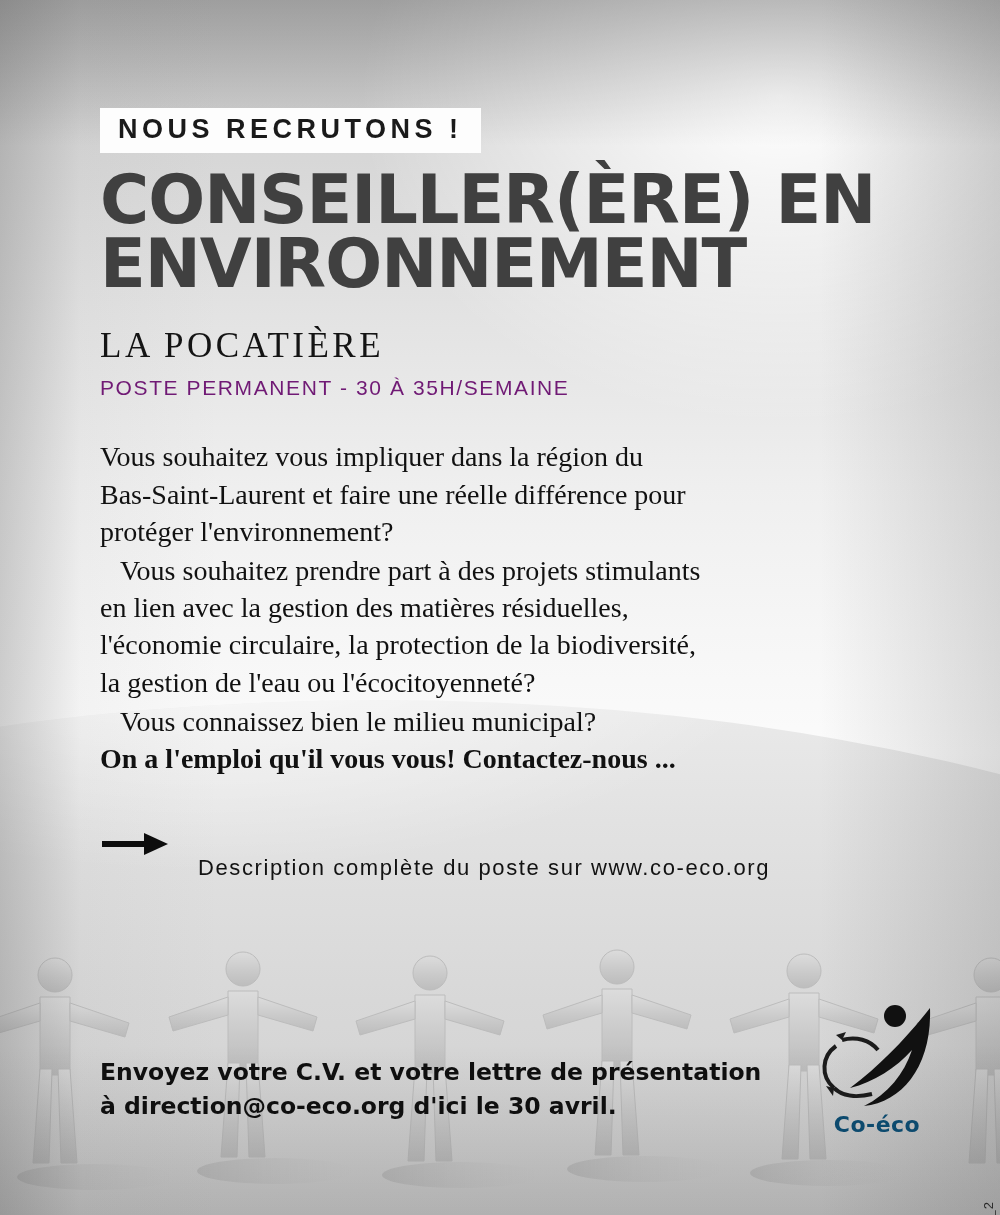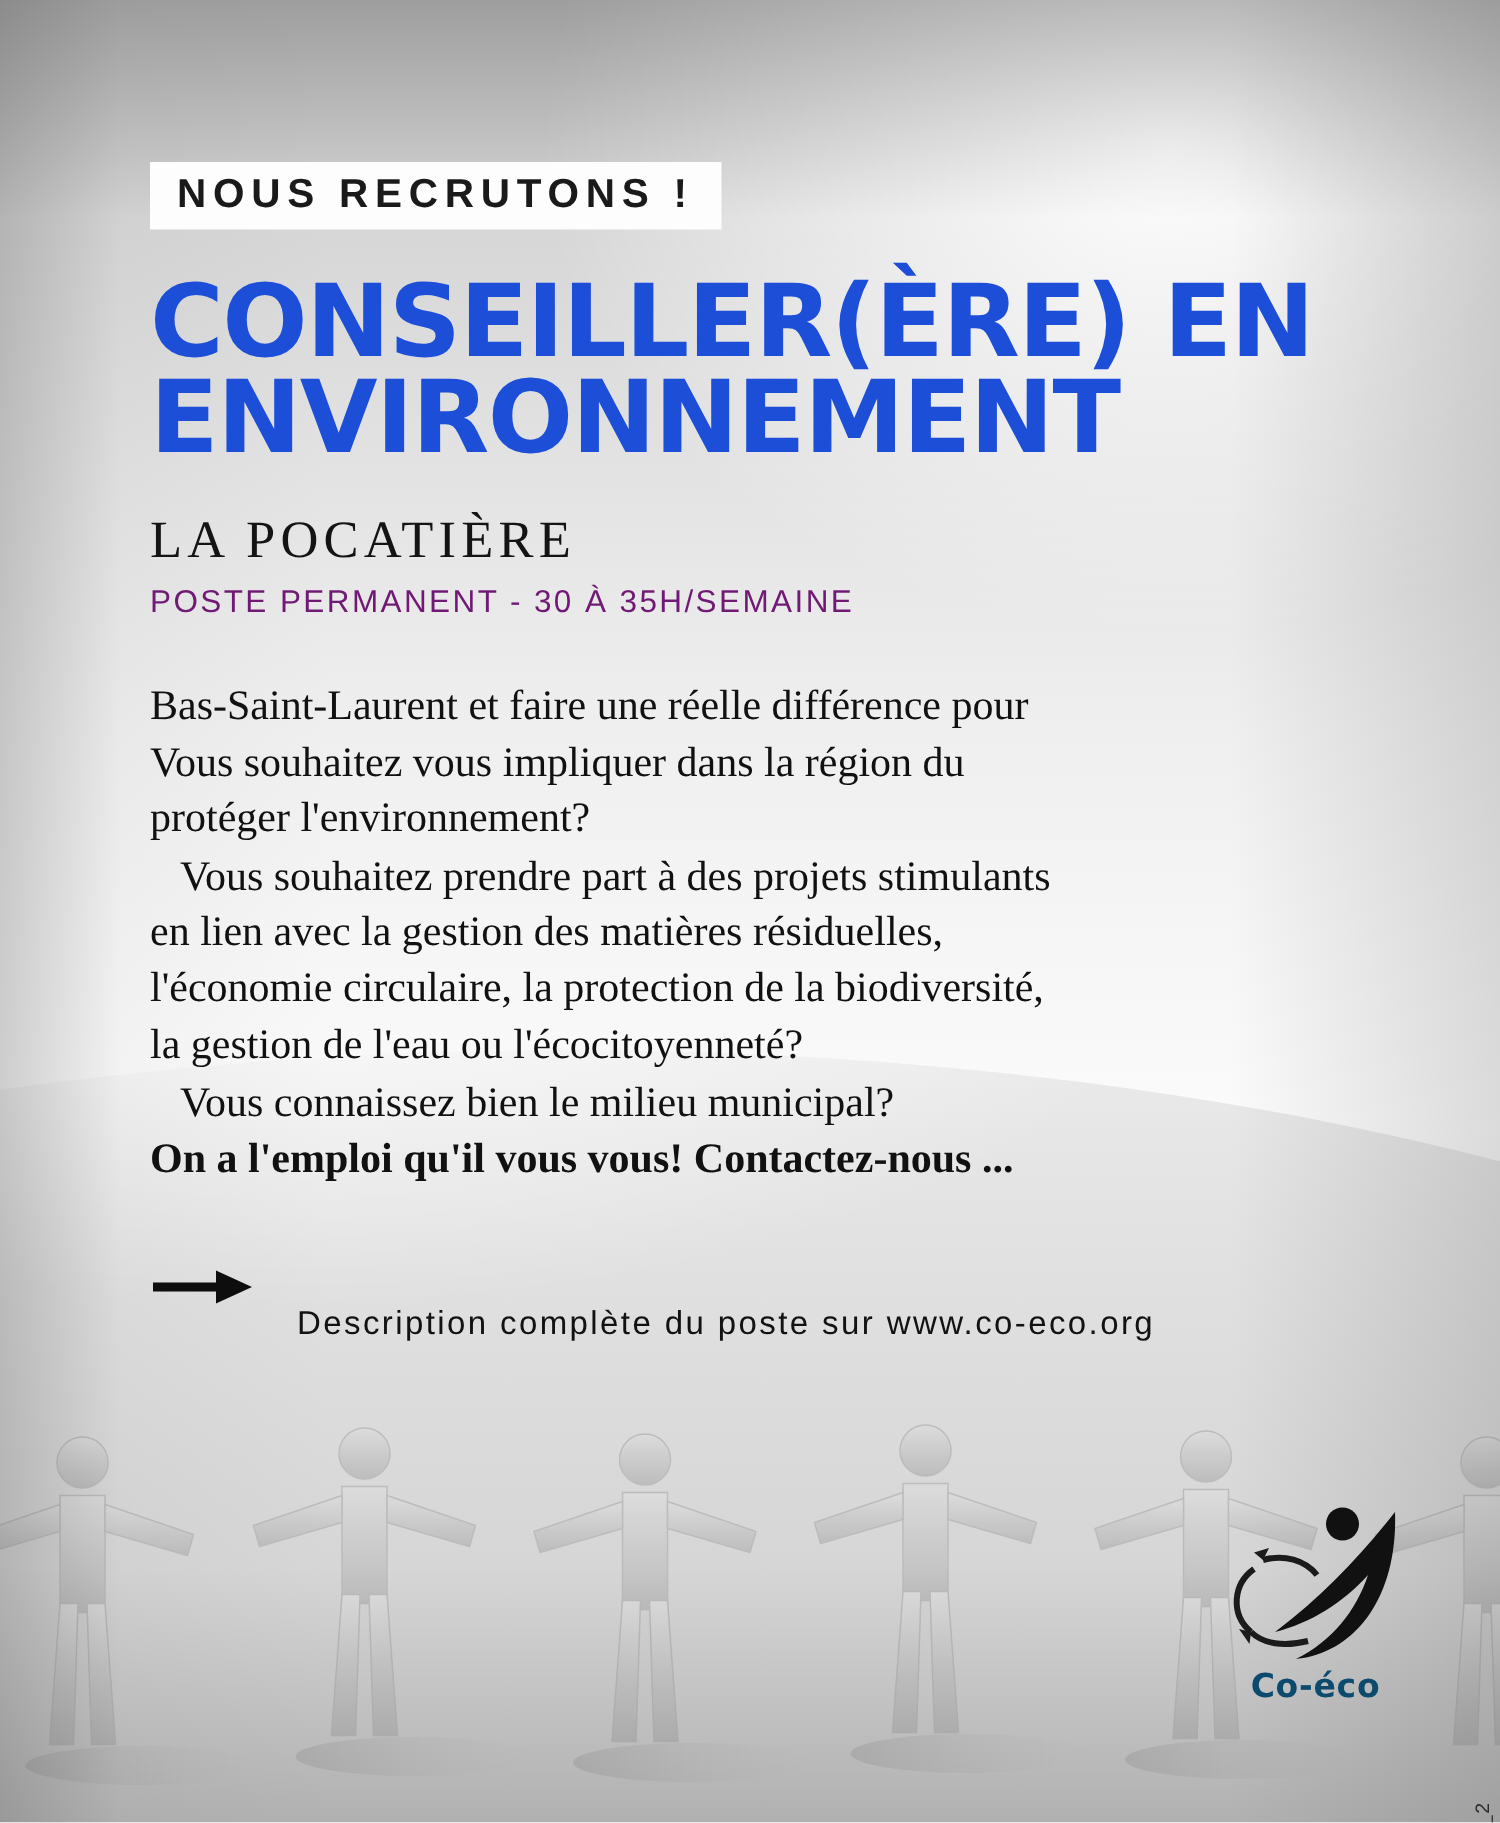--- a/index.html
+++ b/index.html
@@ -65,27 +65,27 @@
     display: inline-block;
     background: #fdfdfd;
     padding: 8px 18px 10px 18px;
     font-size: 27px;
     font-weight: 600;
     letter-spacing: 4.5px;
     color: #1a1a1a;
     line-height: 1;
   }
   .h1 {
-    margin-top: 30px;
+    margin-top: 16px;
     font-family: "DejaVu Sans", sans-serif;
     font-weight: 700;
     font-size: 67px;
     line-height: 0.95;
     letter-spacing: -1px;
-    color: #1d4ed8;
+    color: #404040;
     max-width: 800px;
   }
   .city {
     margin-top: 30px;
     font-family: "Liberation Serif", serif;
     font-size: 35px;
     letter-spacing: 3.5px;
     color: #141414;
   }
   .schedule {
@@ -229,22 +229,22 @@
 
     <div class="kicker">NOUS RECRUTONS !</div>
 
     <div class="h1">CONSEILLER(ÈRE) EN ENVIRONNEMENT</div>
 
     <div class="city">LA POCATIÈRE</div>
 
     <div class="schedule">POSTE PERMANENT  -  30 À 35H/SEMAINE</div>
 
     <div class="body">
+      <p>Vous souhaitez vous impliquer dans la région du</p>
       <p>Bas-Saint-Laurent et faire une réelle différence pour</p>
-      <p>Vous souhaitez vous impliquer dans la région du</p>
       <p>protéger l'environnement?</p>
       <p class="gap">Vous souhaitez prendre part à des projets stimulants</p>
       <p>en lien avec la gestion des matières résiduelles,</p>
       <p>l'économie circulaire, la protection de la biodiversité,</p>
       <p>la gestion de l'eau ou l'écocitoyenneté?</p>
       <p class="gap">Vous connaissez bien le milieu municipal?</p>
       <p class="strong">On a l'emploi qu'il vous vous! Contactez-nous ...</p>
     </div>
 
     <div class="cta-row">
@@ -252,20 +252,24 @@
         <svg width="72" height="26" viewBox="0 0 72 26" xmlns="http://www.w3.org/2000/svg">
           <path d="M2 13 L50 13" stroke="#0d0d0d" stroke-width="6" stroke-linecap="butt"></path>
           <path d="M44 2 L68 13 L44 24 Z" fill="#0d0d0d"></path>
         </svg>
       </span>
       <span class="cta-text">Description complète du poste sur www.co-eco.org</span>
     </div>
 
   </div>
 
+  <div class="footer">
+    <p>Envoyez votre C.V. et votre lettre de présentation</p>
+    <p>à direction@co-eco.org d'ici le 30 avril.</p>
+  </div>
 
   <div class="logo">
     <svg width="130" height="110" viewBox="0 0 130 110" xmlns="http://www.w3.org/2000/svg">
 
       <path d="M118 6 C96 34 70 62 38 86 C62 80 84 66 100 48 C92 72 76 92 52 104 C92 100 120 62 118 6 Z" fill="#111"></path>
       <circle cx="83" cy="14" r="11" fill="#111"></circle>
 
       <path d="M24 44 C10 54 8 74 22 86" fill="none" stroke="#1b1b1b" stroke-width="4"></path>
       <path d="M22 86 L14 84 L21 94 Z" fill="#1b1b1b"></path>
       <path d="M30 38 C44 34 58 38 66 48" fill="none" stroke="#1b1b1b" stroke-width="4"></path>

